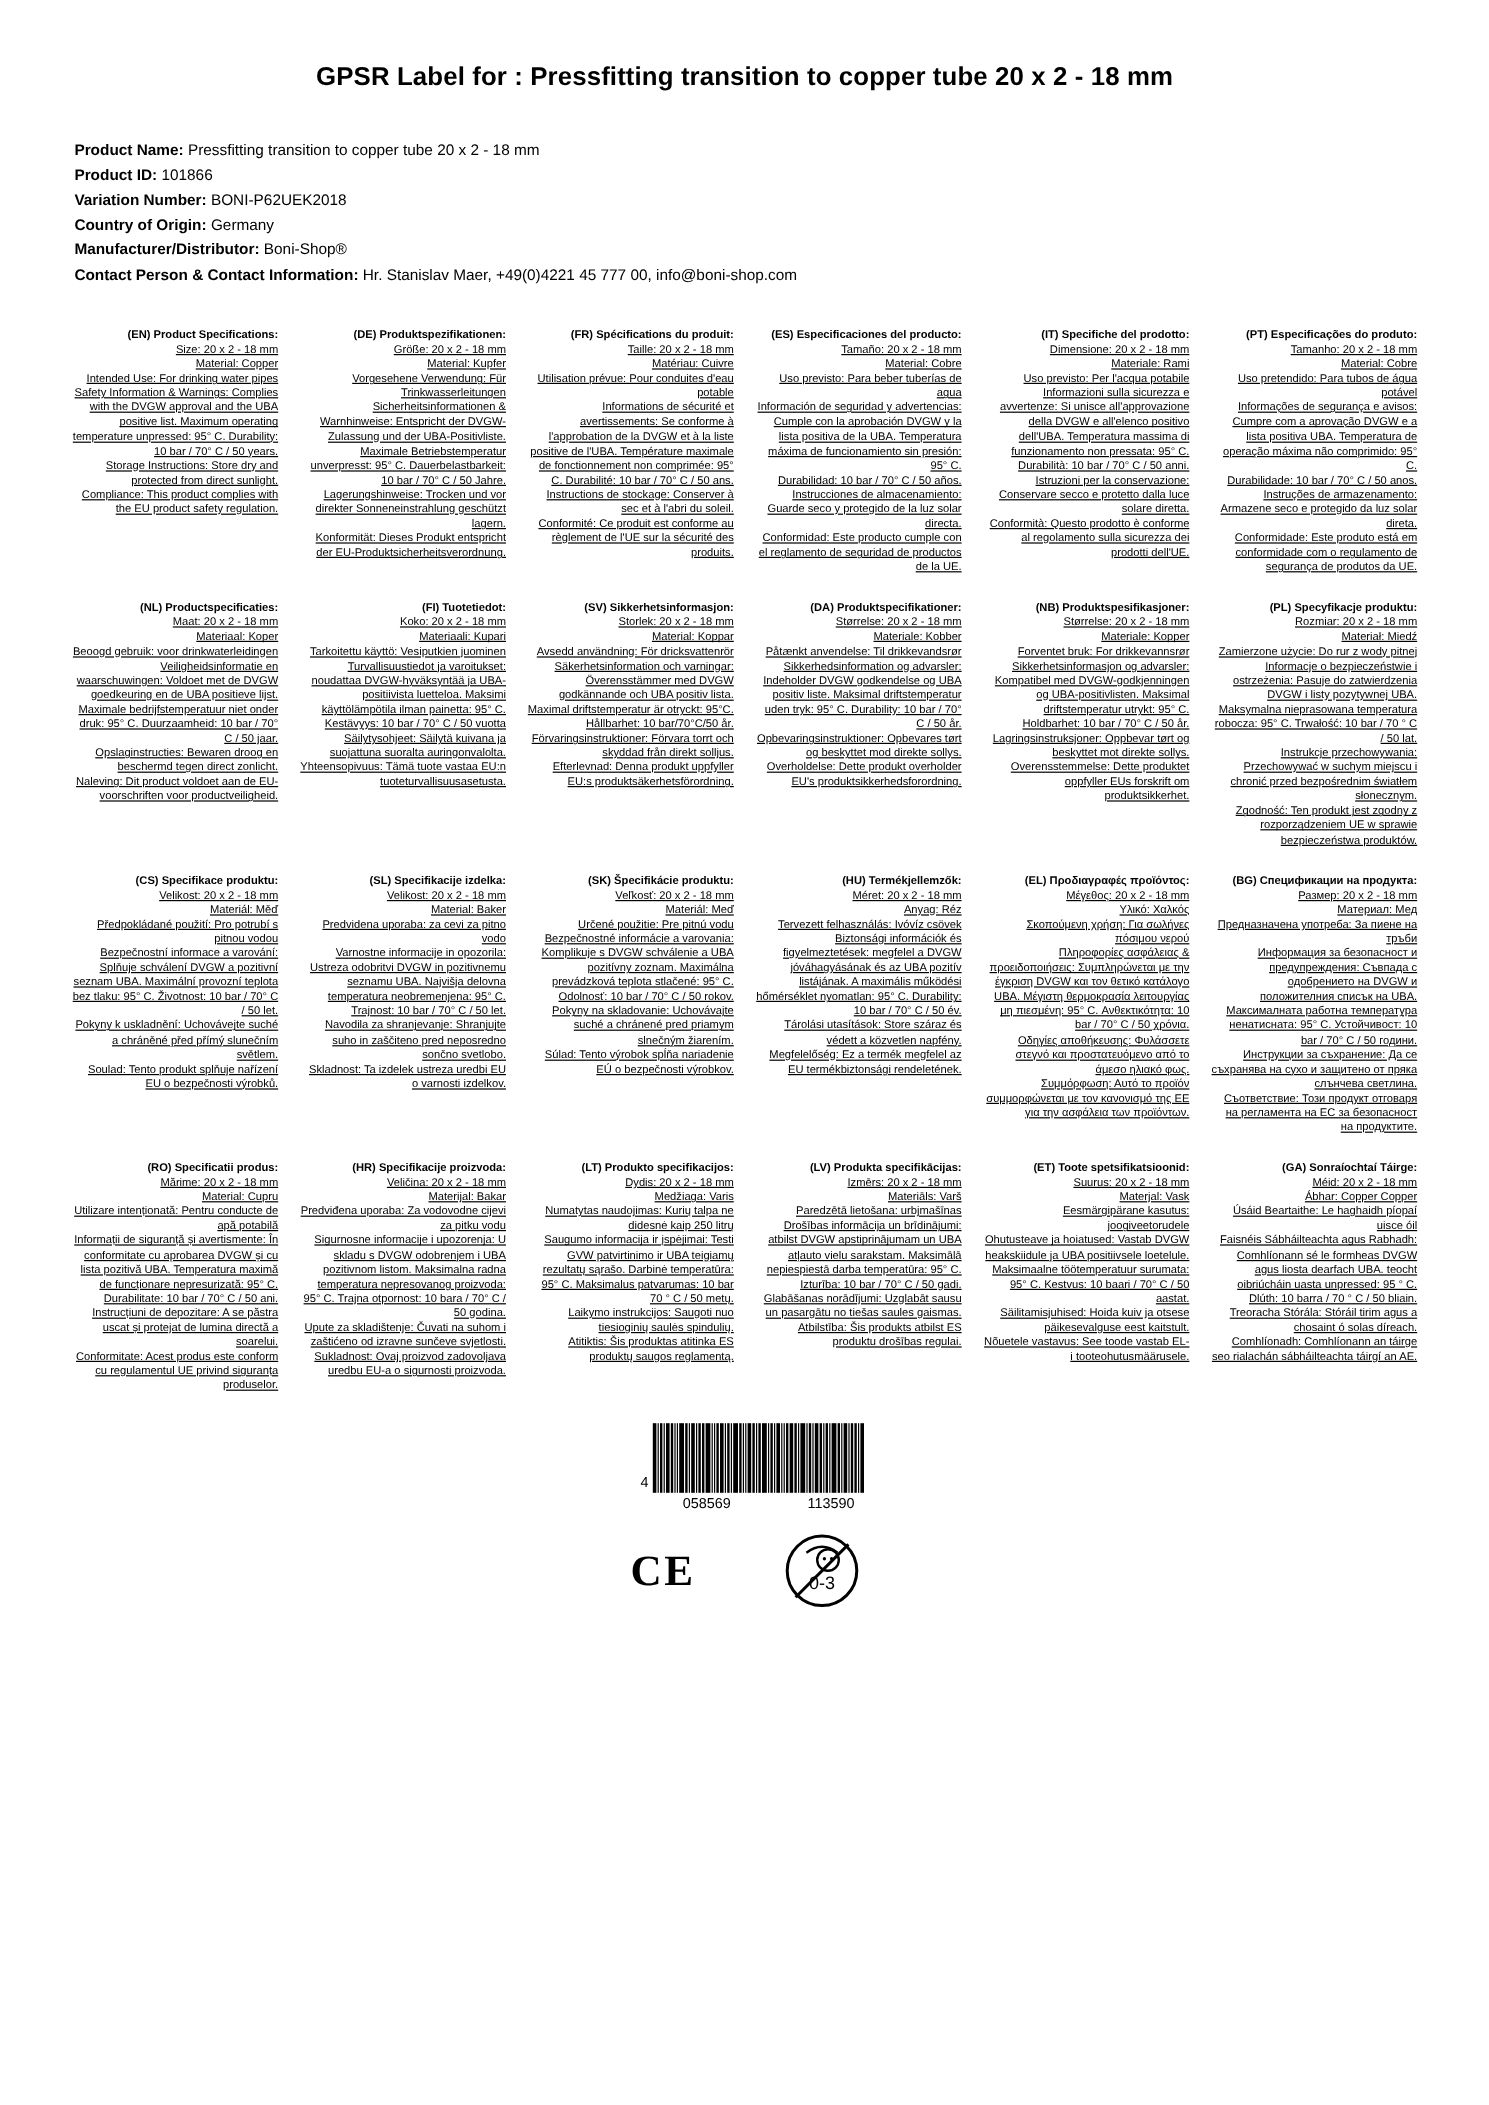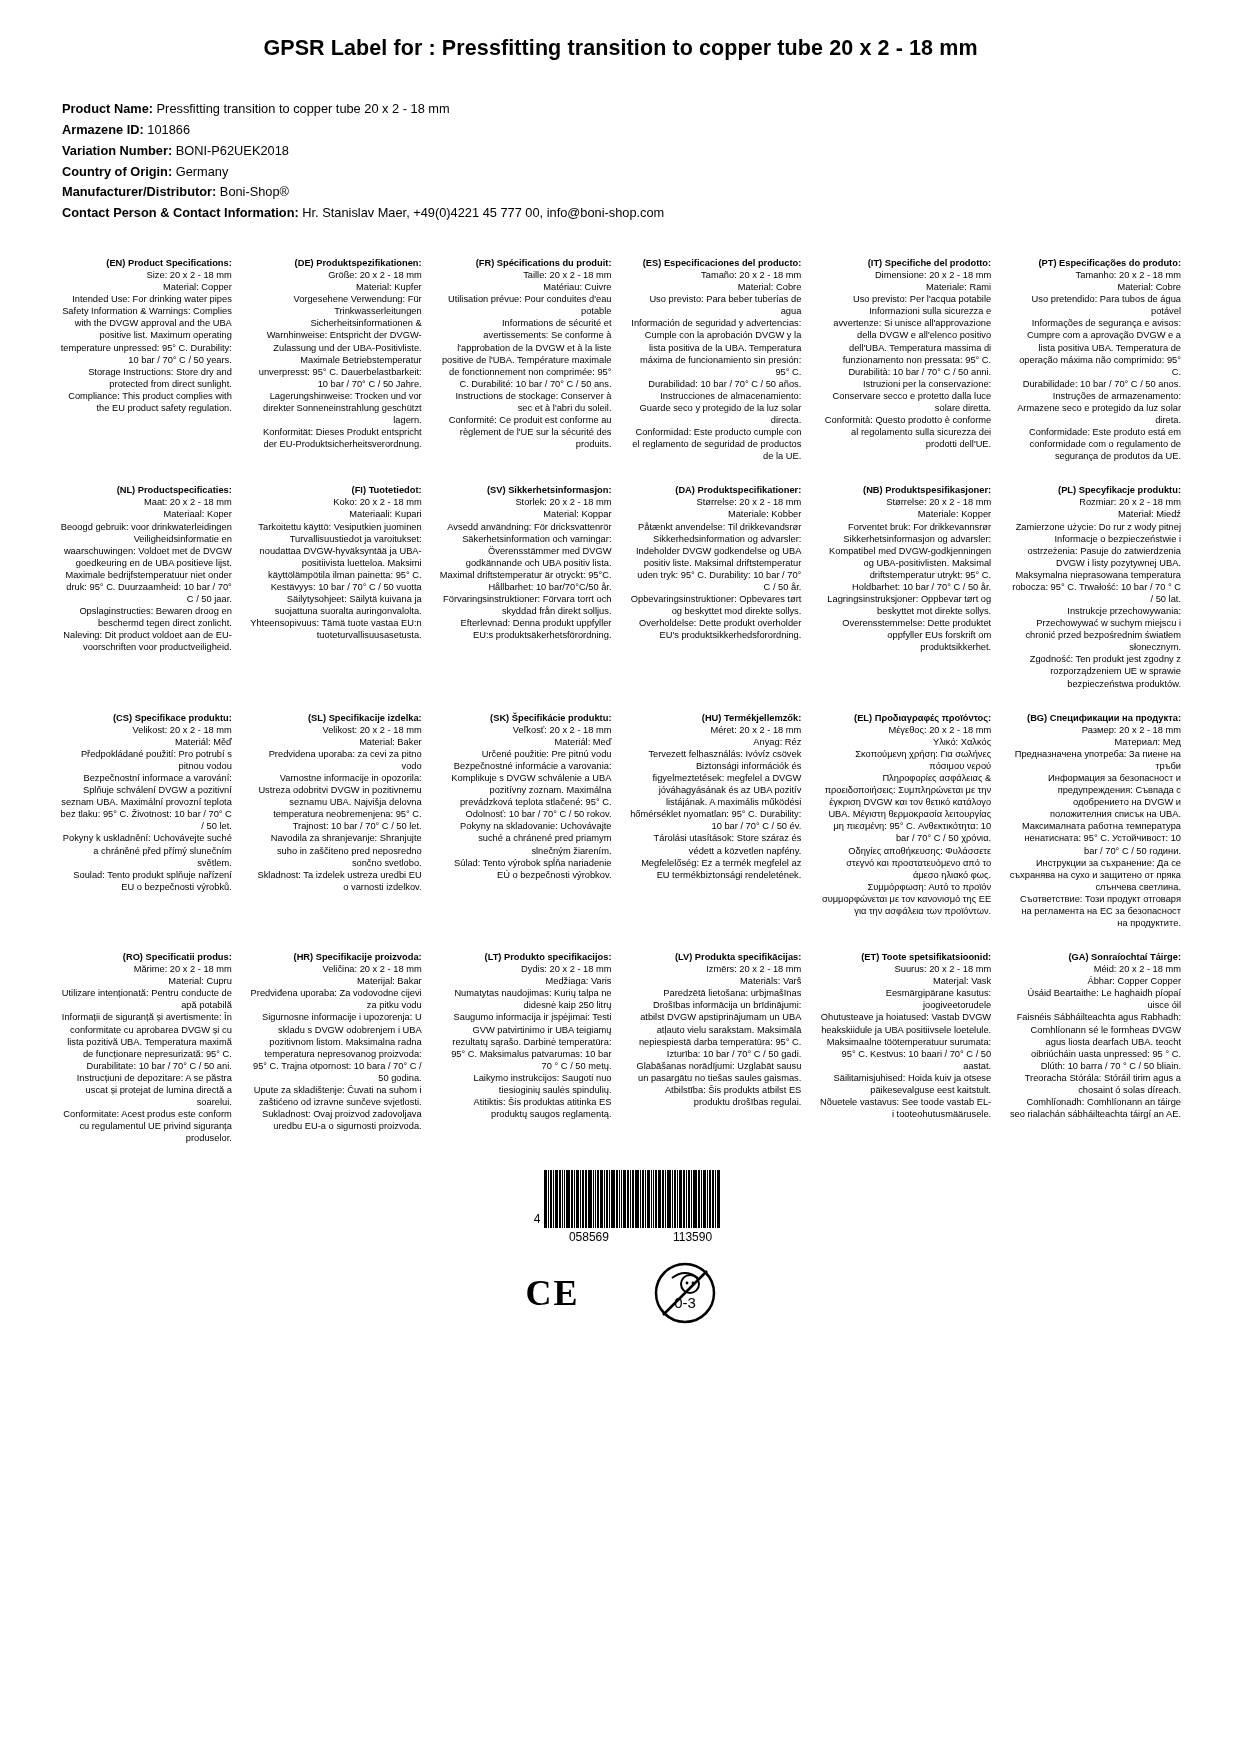--- a/index.html
+++ b/index.html
@@ -10,21 +10,21 @@
   }
   body {
     width: 1241px;
     min-height: 1754px;
     font-family: "Liberation Sans", sans-serif;
     color: #000000;
   }
   .page {
     width: 1241px;
     min-height: 1754px;
-    padding: 24px 60px 30px 60px;
+    padding: 40px 60px 30px 60px;
     position: relative;
   }
   h1.title {
     font-size: 21.5px;
     font-weight: bold;
     text-align: center;
     line-height: 1.35;
     margin: 10px 60px 36px 60px;
     letter-spacing: 0.1px;
   }
@@ -59,20 +59,21 @@
     word-break: break-word;
   }
   .cell .hdr {
     font-weight: bold;
     display: block;
     margin-bottom: 0px;
   }
   .cell .body {
     display: block;
     white-space: pre-line;
+    text-decoration: underline;
   }
   .footer {
     margin-top: 26px;
     display: flex;
     flex-direction: column;
     align-items: center;
   }
   .barcode-wrap {
     display: flex;
     align-items: flex-end;
@@ -132,21 +133,21 @@
 <div class="page">
 
   <h1 class="title">GPSR Label for : Pressfitting transition to copper tube 20 x 2 - 18 mm</h1>
 
   <div class="meta">
     <div class="meta-row">
       <span class="meta-label">Product Name:</span>
       <span class="meta-value">Pressfitting transition to copper tube 20 x 2 - 18 mm</span>
     </div>
     <div class="meta-row">
-      <span class="meta-label">Armazene ID:</span>
+      <span class="meta-label">Product ID:</span>
       <span class="meta-value">101866</span>
     </div>
     <div class="meta-row">
       <span class="meta-label">Variation Number:</span>
       <span class="meta-value">BONI-P62UEK2018</span>
     </div>
     <div class="meta-row">
       <span class="meta-label">Country of Origin:</span>
       <span class="meta-value">Germany</span>
     </div>

